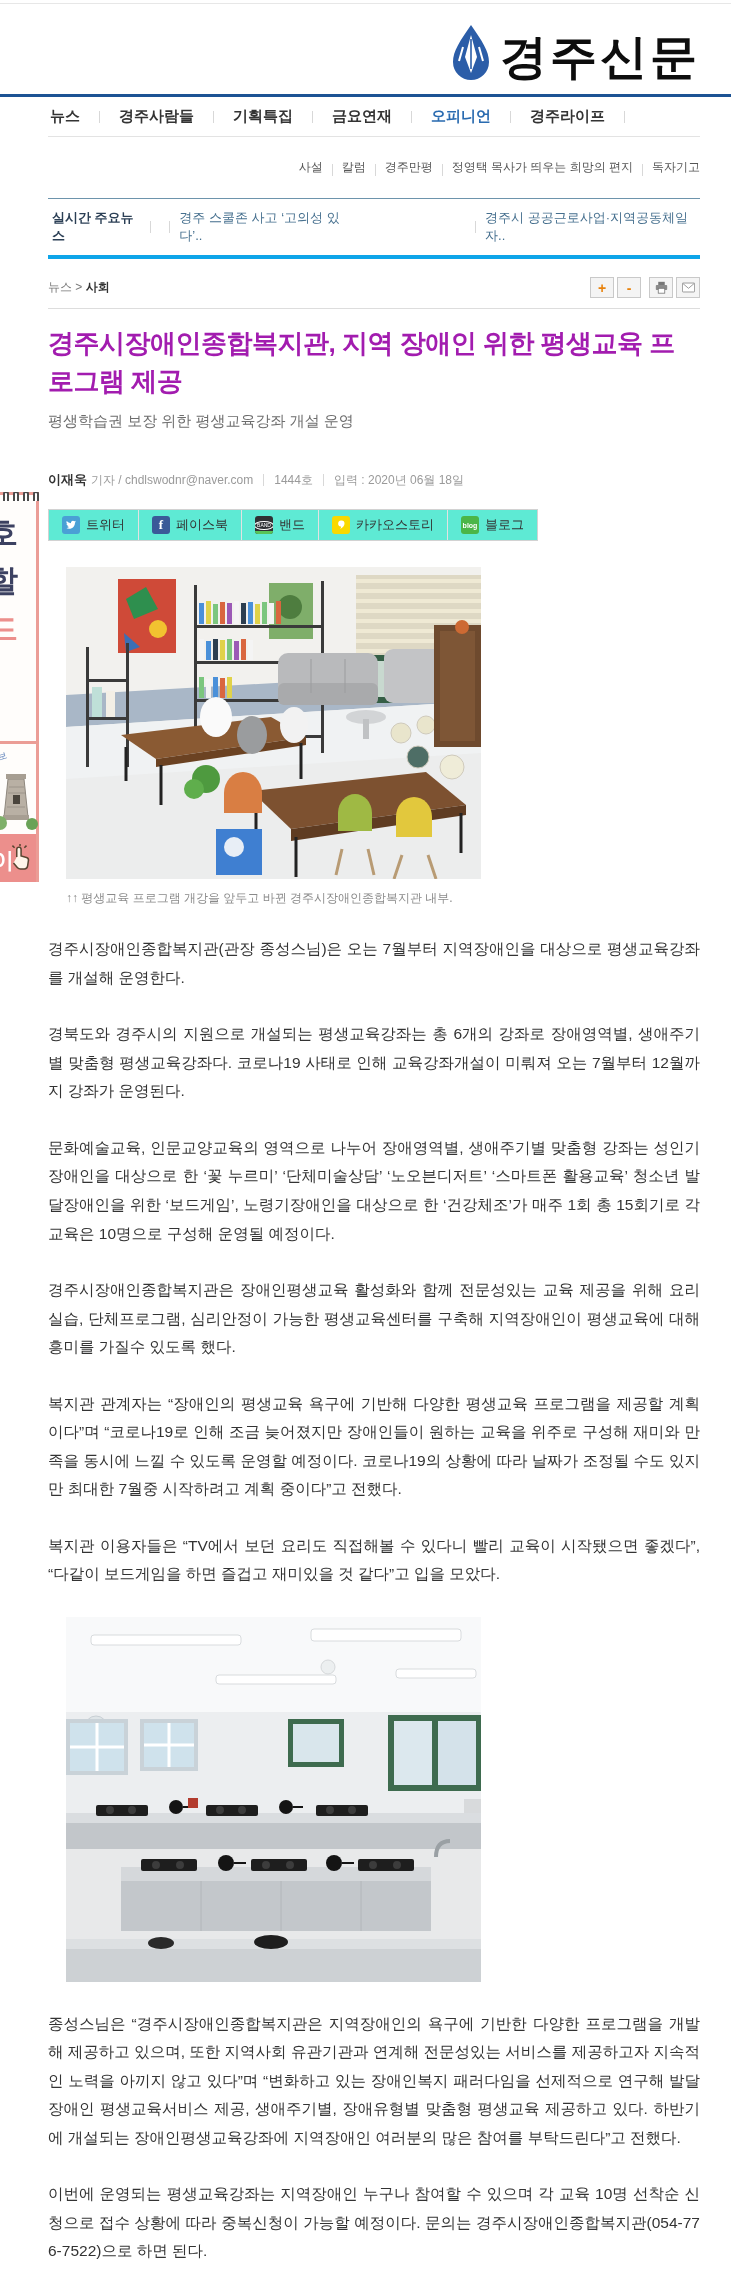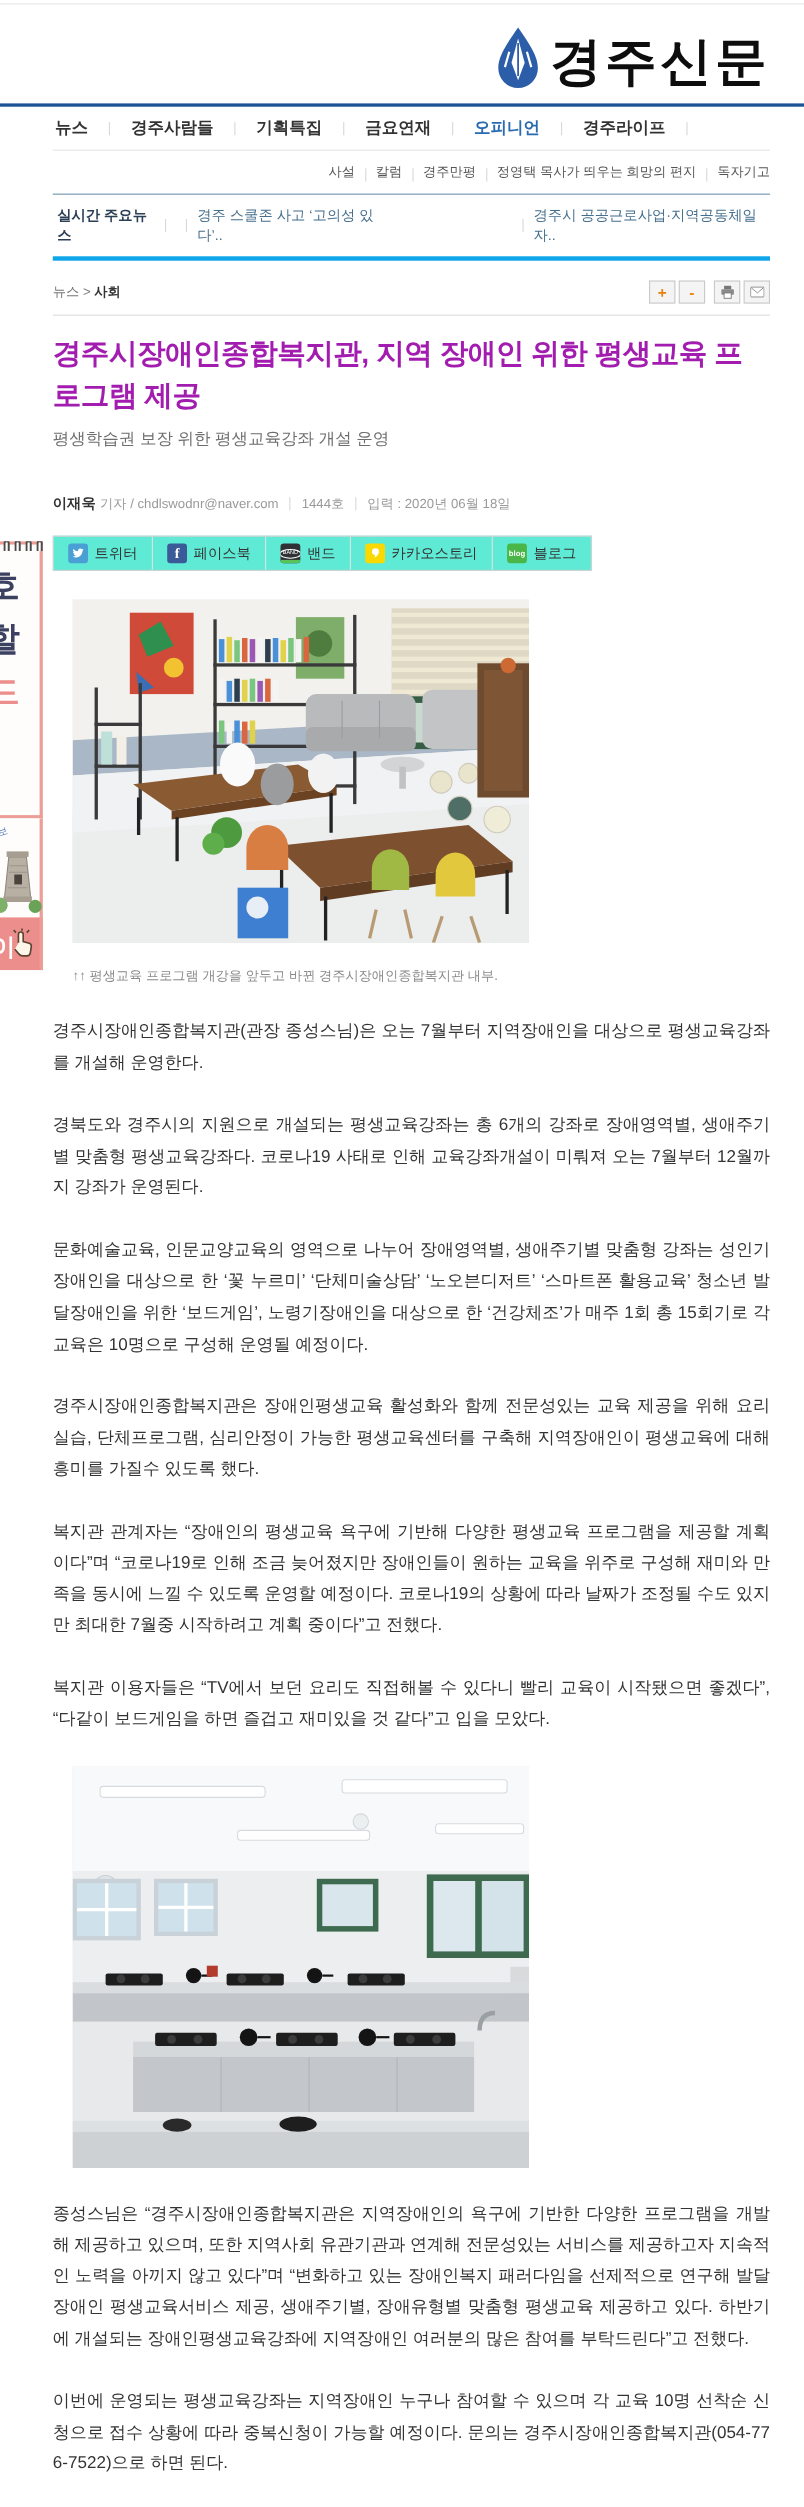--- a/index.html
+++ b/index.html
@@ -16,21 +16,21 @@
   .bluebar{height:3px;background:#1c5394}
 
   .content{padding:0 31px 0 48px}
 
   
   .mainnav{display:flex;align-items:center;padding:10px 0;font-size:15px;font-weight:bold;color:#333}
   .mainnav .item{cursor:pointer;padding:0 2px}
   .mainnav .item.active{color:#2a6bb0}
   .vsep{display:inline-block;width:1px;height:12px;background:#d8d8d8;margin:0 17px;vertical-align:middle}
   .vsep.thin{margin:0 9px}
-  .subnav{display:flex;justify-content:flex-end;align-items:flex-end;border-top:1px solid #e3e3e3;padding:11px 0;font-size:12px;color:#555}
+  .subnav{display:flex;justify-content:flex-end;align-items:flex-end;border-top:1px solid #e3e3e3;padding:22px 0;font-size:12px;color:#555}
   .subnav .item{cursor:pointer}
 
   
   .ticker{display:flex;align-items:center;border-top:1px solid #6d94ac;border-bottom:4px solid #0ea5e9;padding:10px 4px;font-size:13px}
   .ticker-label{font-weight:bold;color:#2b3f55}
   .ticker .link{color:#456f8e;cursor:pointer}
   .ticker .gap{width:120px}
 
   
   .crumb-row{display:flex;justify-content:space-between;align-items:center;padding:18px 0 10px}
@@ -58,21 +58,21 @@
   .tw{background:#4aa0d5}.fb{background:#3a5a98;color:#fff;font-weight:bold;font-size:13px;font-family:"Liberation Serif",serif}
   .bd{background:#2f3134;position:relative}
   .bd .oval{border:1px solid #fff;border-radius:50%;font-size:5px;color:#fff;padding:1px 2px;line-height:1}
   .bd .bar{position:absolute;left:0;right:0;bottom:0;height:3px;background:#58c458}
   .ks{background:#f9d900}
   .bg{background:#4bb648;color:#fff;font-size:7px;font-weight:bold}
 
   
   figure{width:415px;margin:10px 0 4px 18px}
   .photo{display:block;width:415px;background:#eee}
-  figcaption{font-size:12px;color:#8a8a8a;margin-top:22px}
+  figcaption{font-size:12px;color:#8a8a8a;margin-top:11px}
 
   .article p{font-size:15.5px;line-height:1.84;text-align:justify;word-break:break-all;color:#333;margin:28px 0}
 
   
   .side-banner{position:absolute;left:0;top:492px;width:39px;height:390px;overflow:hidden;cursor:pointer;z-index:6}
   .sb-pad{background:#fffdfb;border:3px solid #eb9d96;border-left:none;height:252px;position:relative;padding:14px 0 0 0}
   .sb-coil{position:absolute;top:-4px;width:6px;height:10px;border:2px solid #4a4a4a;border-bottom:none;border-radius:4px 4px 0 0;background:#fff}
   .sb-char{font-size:31px;font-weight:900;color:#3c4161;line-height:1.55;margin-left:-13px;font-family:"Liberation Sans",sans-serif}
   .sb-char.pink{color:#ec8f8c}
   .sb-illus{height:90px;background:#fffdfb;border-right:3px solid #eb9d96;position:relative}

